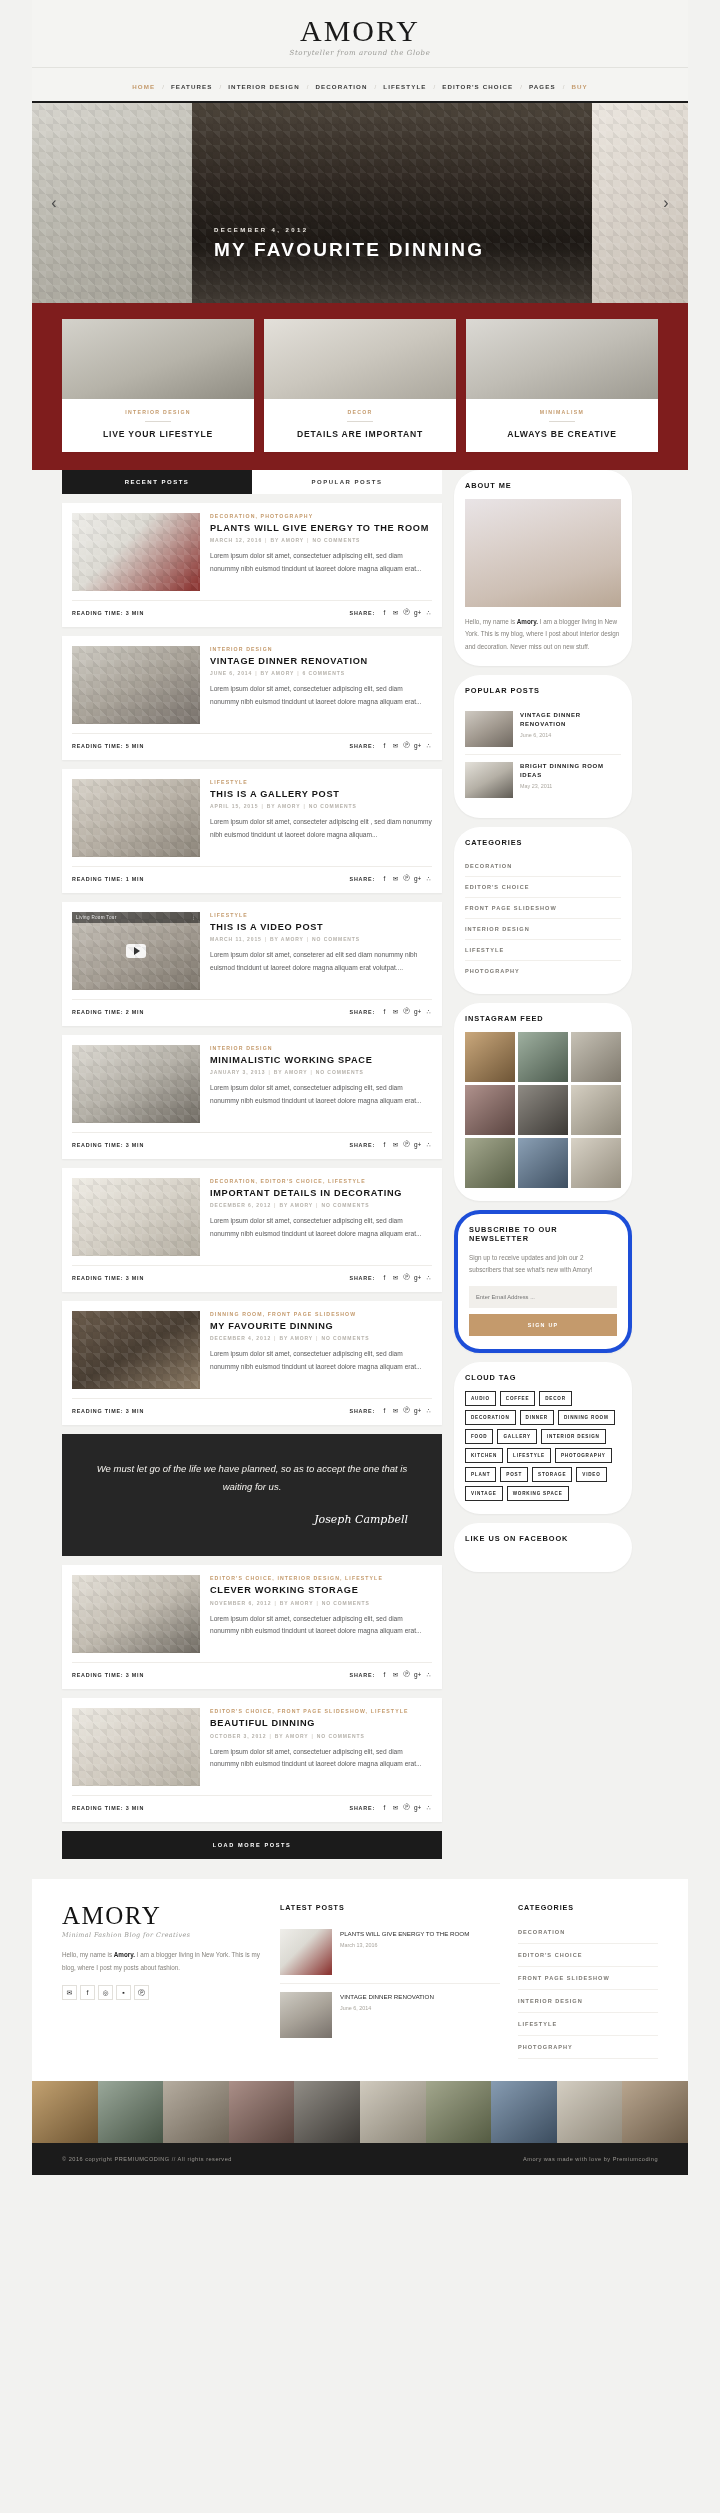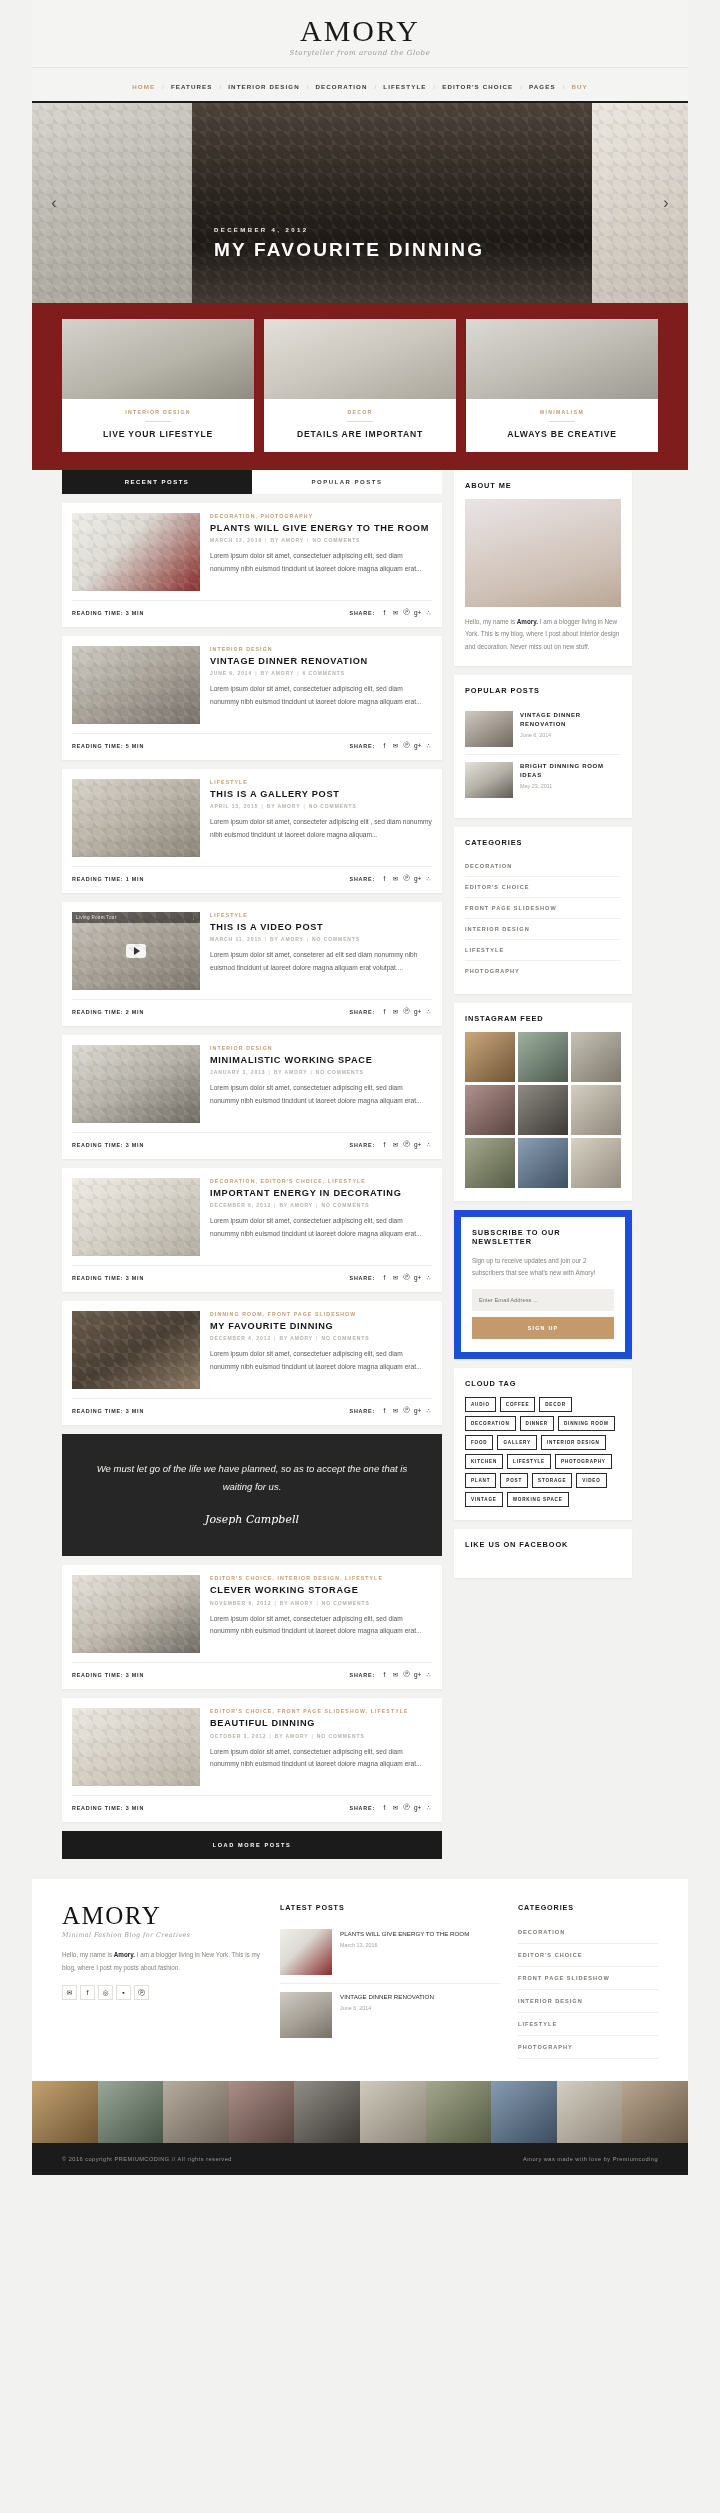--- a/index.html
+++ b/index.html
@@ -212,33 +212,34 @@
   .quote-block {
     background: #262626; color: #fff; padding: 26px 34px 30px;
     text-align: center; margin-bottom: 9px;
   }
   .quote-text {
     font-family: Liberation Sans, sans-serif; font-style: italic;
     font-size: 9.5px; line-height: 1.85; color: #f3f1ec;
   }
   .quote-author {
     font-family: "DejaVu Serif", serif; font-style: italic;
-    font-size: 11px; margin-top: 18px; color: #fff;
+    font-size: 11px; margin-top: 18px; color: #fff; text-align: right;
   }
 
   
   .loadmore {
     background: #1b1b1b; color: #fff; text-align: center; padding: 11px 0;
     font-size: 5.6px; letter-spacing: 1.6px; font-weight: 700; cursor: pointer;
   }
 
   
   .widget {
     background: #fff; padding: 11px 11px 13px; margin-bottom: 9px;
     box-shadow: 0 1px 2px rgba(0,0,0,.05);
+    border-radius: 26px;
   }
   .widget-title {
     font-size: 7.4px; font-weight: 700; letter-spacing: .9px; color: #151515;
     margin-bottom: 9px;
   }
   .about-img {
     width: 100%; height: 108px;
     background: linear-gradient(165deg,#e9e4e6 0%,#dcd2cd 35%,#cdbfb4 70%,#b9a795 100%);
     margin-bottom: 9px;
   }
@@ -268,21 +269,21 @@
   .ig-0 { background: linear-gradient(140deg,#caa87c,#6e5536); }
   .ig-1 { background: linear-gradient(140deg,#9fb0a0,#4b5a4d); }
   .ig-2 { background: linear-gradient(140deg,#c7c2b6,#7e786c); }
   .ig-3 { background: linear-gradient(140deg,#b0928d,#5a4440); }
   .ig-4 { background: linear-gradient(140deg,#8f8b84,#3d3a36); }
   .ig-5 { background: linear-gradient(140deg,#d5cfc2,#8e887a); }
   .ig-6 { background: linear-gradient(140deg,#a5a98f,#565d44); }
   .ig-7 { background: linear-gradient(140deg,#8ba0b5,#3e4f61); }
   .ig-8 { background: linear-gradient(140deg,#d8d2c6,#948d7e); }
 
-  .news-widget { border: 7px solid #1d4ed8; }
+  .news-widget { border: 4px solid #1d4ed8; }
   .news-text { font-size: 6.3px; line-height: 1.95; color: #84817c; margin-bottom: 9px; }
   .news-input {
     width: 100%; border: none; background: #f1efeb; padding: 8px 7px;
     font-size: 5.8px; color: #8d8a84; font-family: "Liberation Sans", sans-serif;
   }
   .news-btn {
     width: 100%; border: none; background: #c49a6c; color: #fff;
     padding: 8px 0; margin-top: 6px; font-size: 5.4px; font-weight: 700;
     letter-spacing: 1.2px; cursor: pointer; font-family: "Liberation Sans", sans-serif;
   }
@@ -531,21 +532,21 @@
                 <i>g+</i>
                 <i>∴</i>
               </div>
             </div>
           </article>
           <article class="post">
             <div class="post-inner">
               <div class="post-thumb ph t-details"></div>
               <div class="post-body">
                 <div class="post-cat">DECORATION, EDITOR'S CHOICE, LIFESTYLE</div>
-                <h2 class="post-title">IMPORTANT ENERGY IN DECORATING</h2>
+                <h2 class="post-title">IMPORTANT DETAILS IN DECORATING</h2>
                 <div class="post-meta"><span>DECEMBER 6, 2012</span><span class="sep">|</span><span>BY AMORY</span><span class="sep">|</span><span>NO COMMENTS</span></div>
                 <p class="post-excerpt">Lorem ipsum dolor sit amet, consectetuer adipiscing elit, sed diam nonummy nibh euismod tincidunt ut laoreet dolore magna aliquam erat...</p>
               </div>
             </div>
             <div class="post-foot">
               <div class="read-time">READING TIME: 3 MIN</div>
               <div class="share">
                 <span class="share-label">SHARE:</span>
                 <i>f</i>
                 <i>✉</i>

